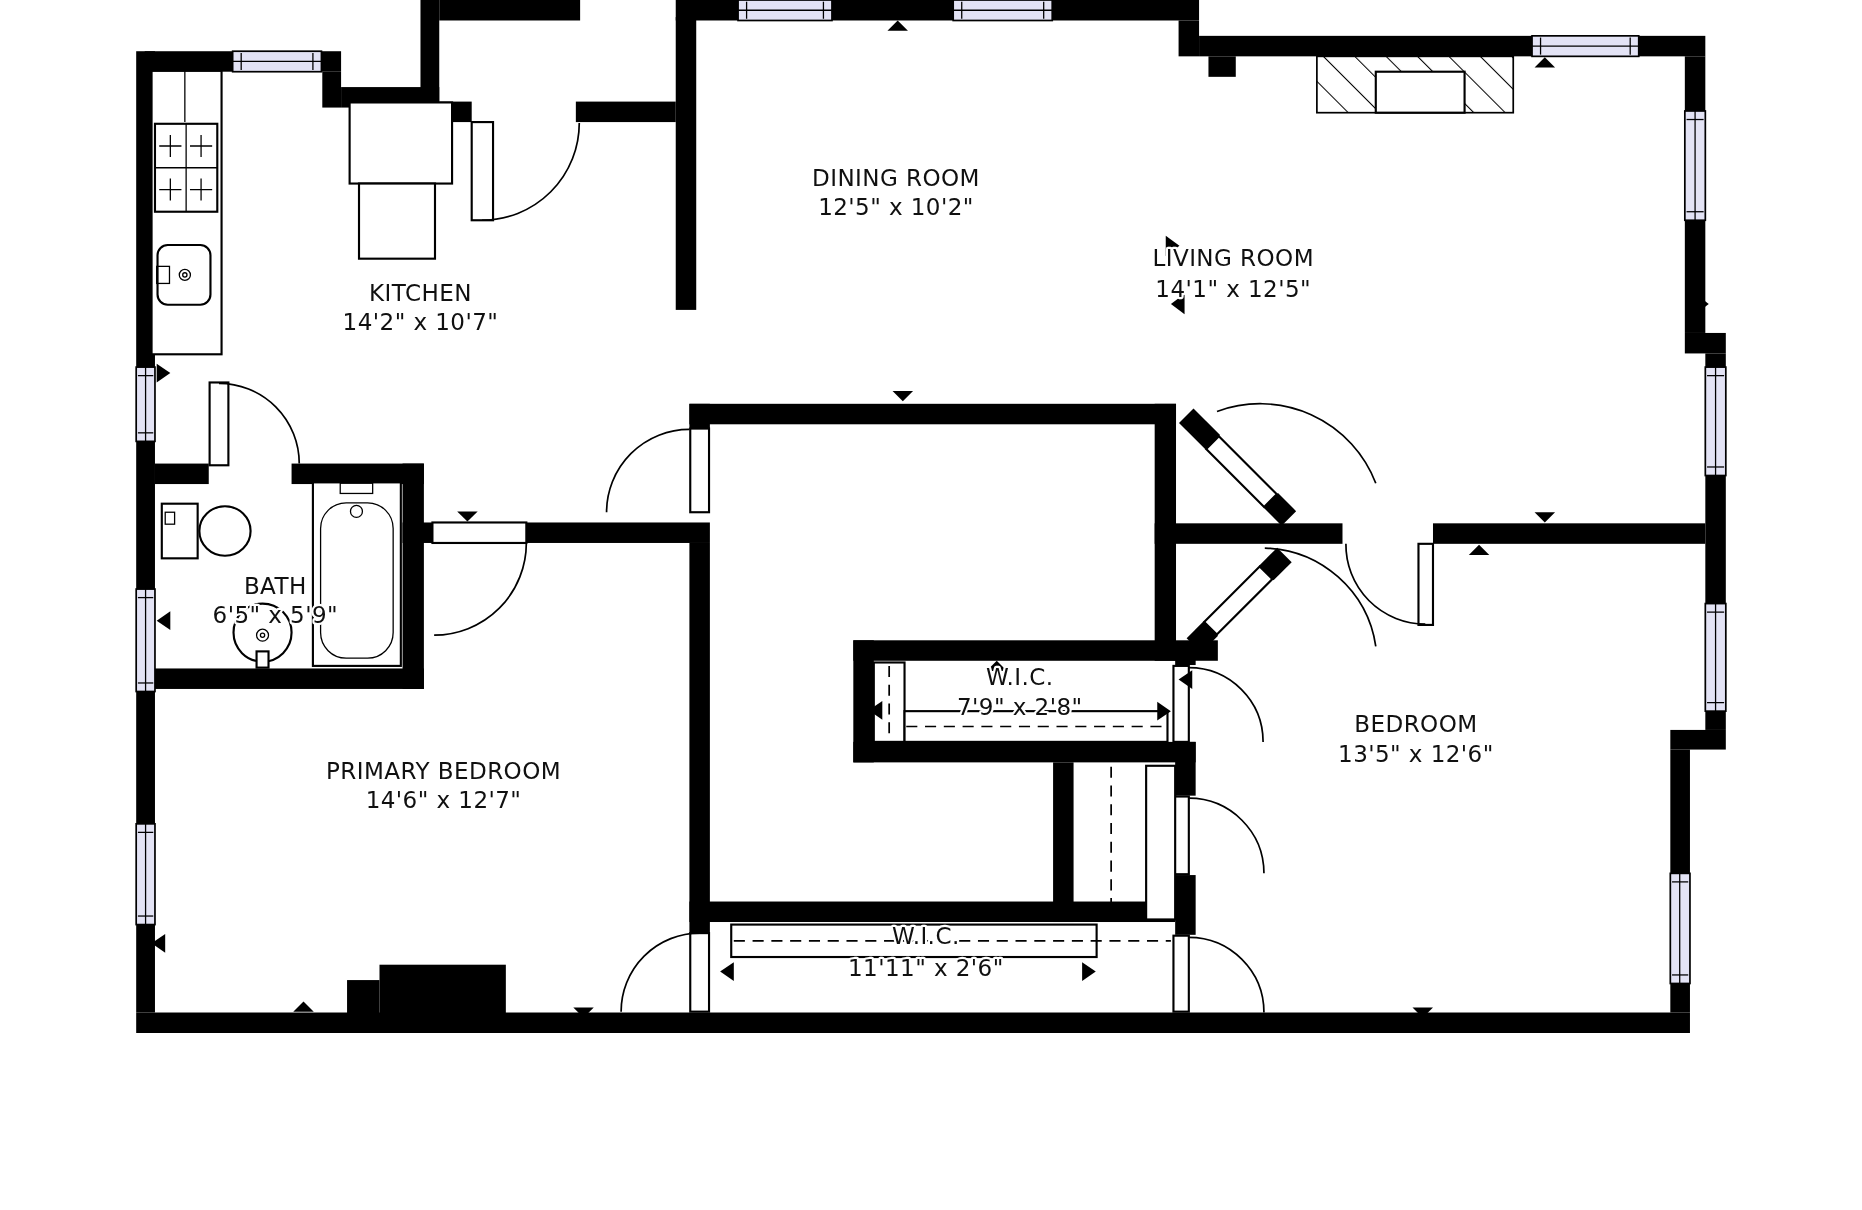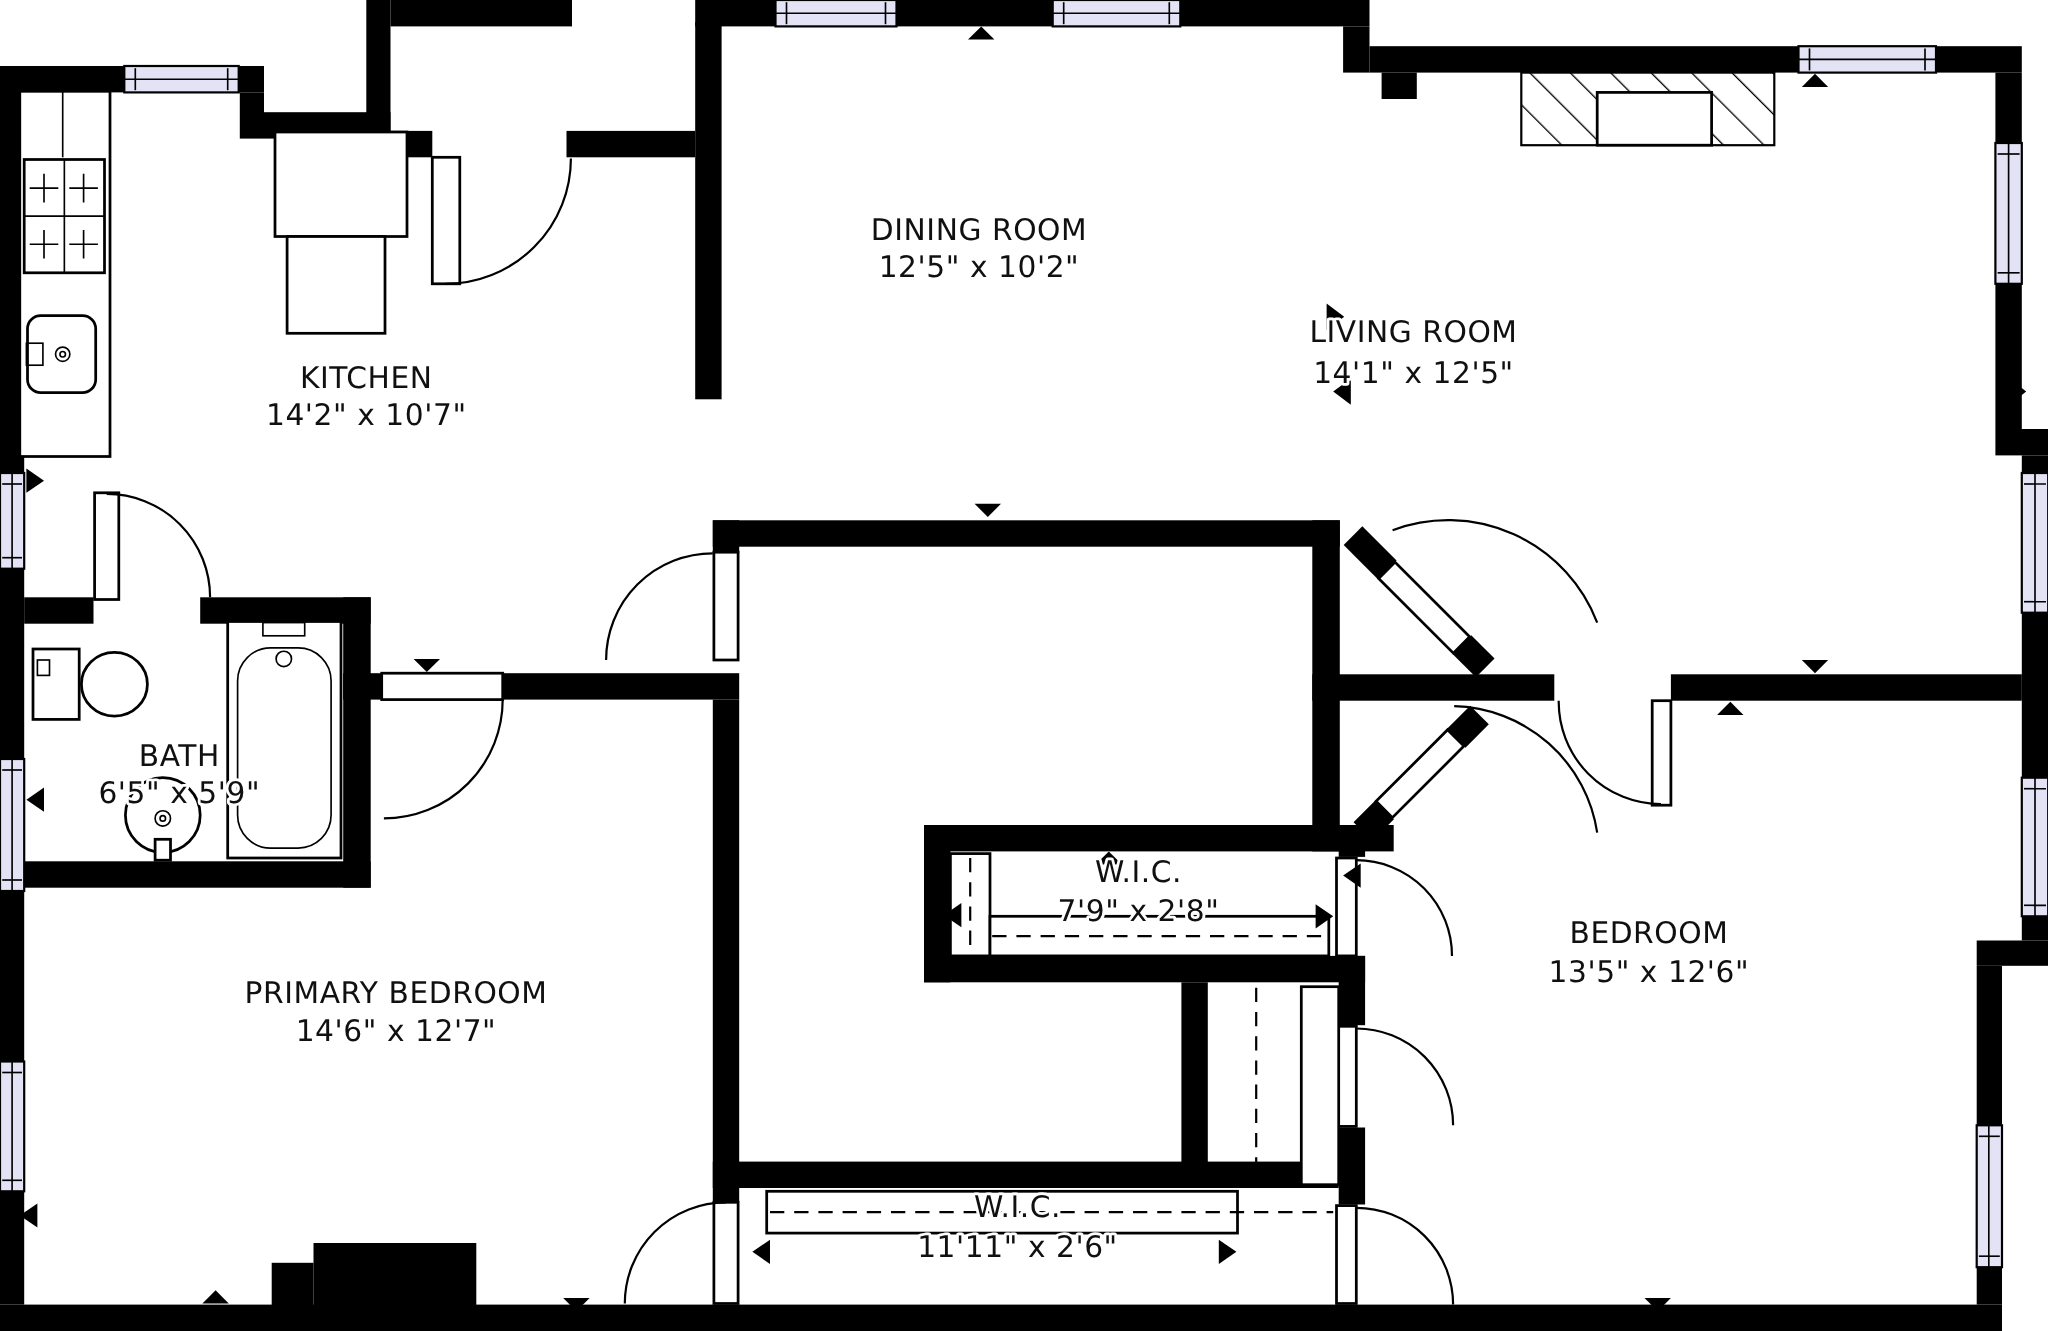--- a/index.html
+++ b/index.html
@@ -1,17 +1,17 @@
 <!DOCTYPE html>
 <html style="--wall: #000000; --background: #ffffff; --window-fill: #e3e3f5; --line: #000000;"><head>
 <meta charset="utf-8">
 <style>
   :root{ --wall:#000000; --background:#ffffff; --window-fill:#e3e3f5; --line:#000000; }
   html,body{margin:0;padding:0;background:var(--background);}
-  .stage{width:1862px;height:1210px;position:relative;background:var(--background);}
+  .stage{width:1862px;height:1033px;position:relative;background:var(--background);}
   svg{display:block;width:100%;height:100%;}
   .wall{fill:var(--wall);}
   .leaf{fill:#ffffff;stroke:var(--line);stroke-width:2.5;}
   .arc{fill:none;stroke:var(--line);stroke-width:2;}
   .fixture{fill:#ffffff;stroke:var(--line);stroke-width:2.5;}
   .thinline{stroke:var(--line);stroke-width:1.5;fill:none;}
   .dash{stroke:var(--line);stroke-width:2;fill:none;stroke-dasharray:13 9;}
   .window{fill:var(--window-fill);stroke:var(--line);stroke-width:2;}
   .winline{stroke:var(--line);stroke-width:1.5;}
   .marker{fill:var(--wall);}

